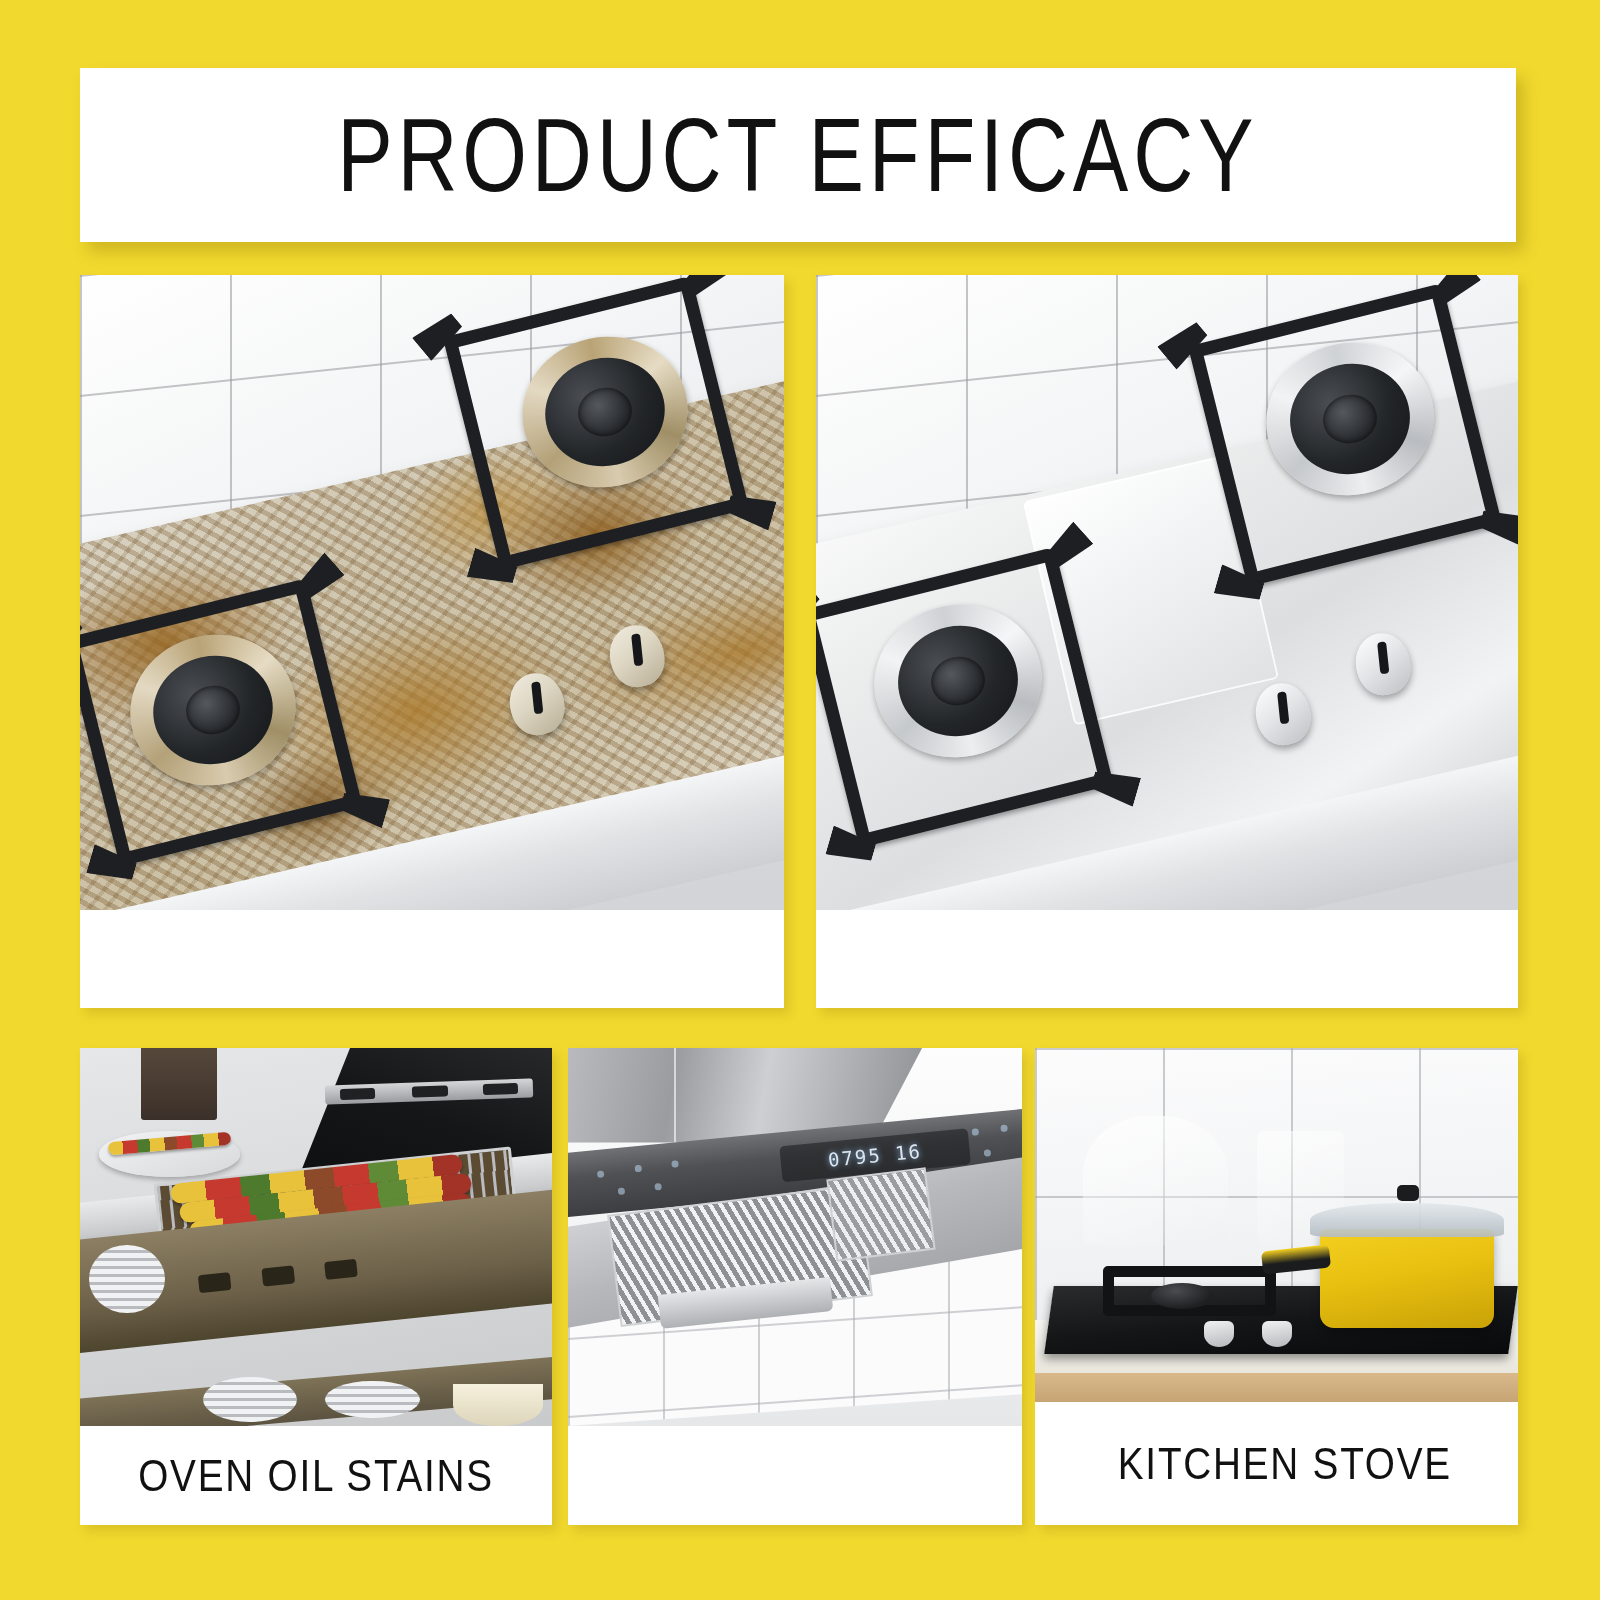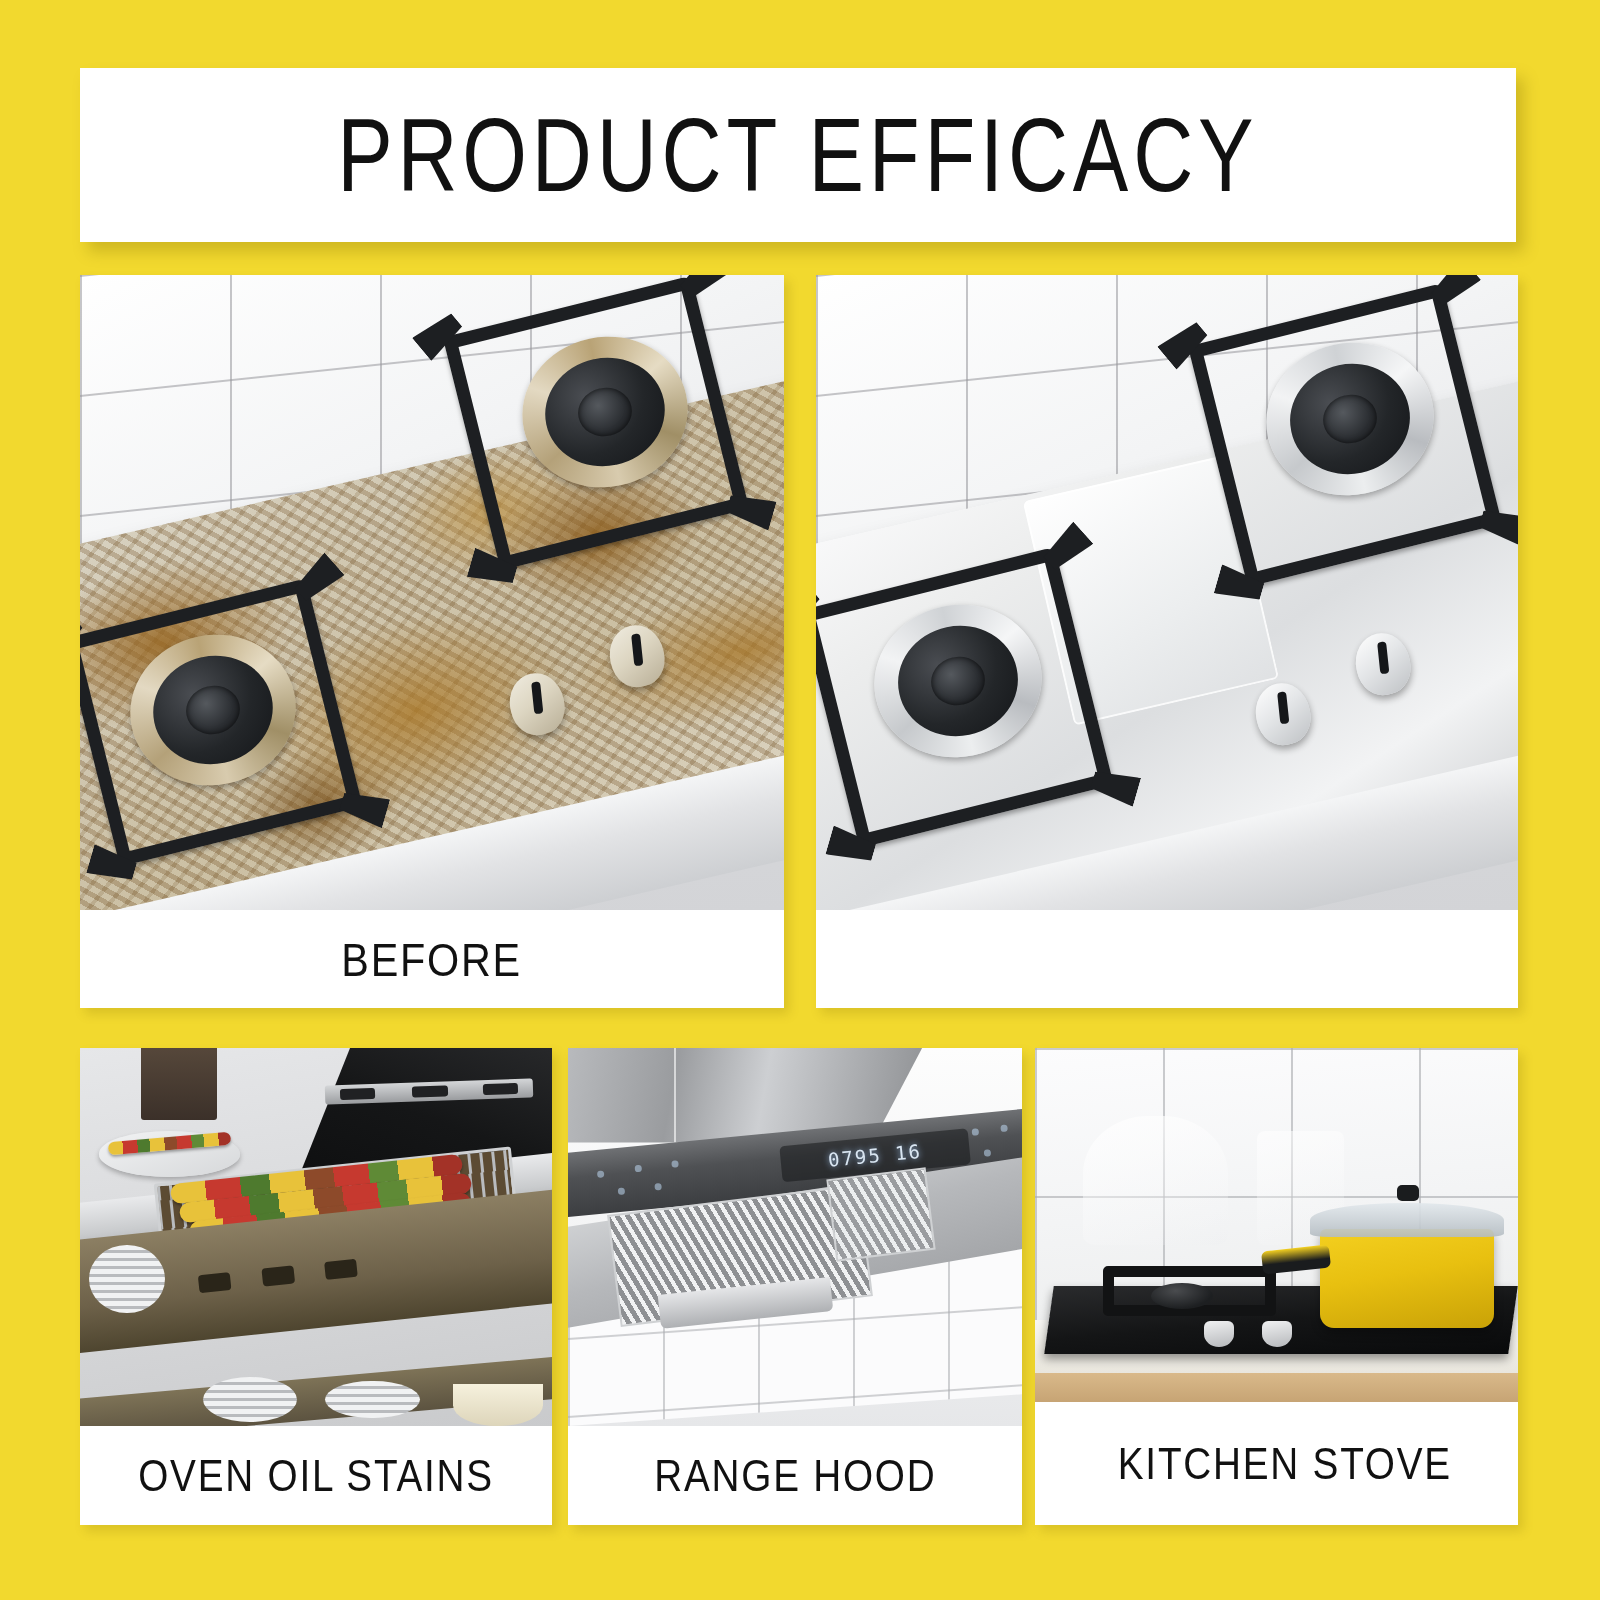--- a/index.html
+++ b/index.html
@@ -392,23 +392,20 @@
           <div class="cap"></div>
           <div class="cap2"></div>
       </div>
 
       <div class="knob dirty" style="left:430px; top:398px;"></div>
       <div class="knob dirty" style="left:530px; top:350px;"></div>
 
       <div class="counter-edge"></div>
     </div>
   </div>
-  <div class="caption">
-    <span>BEFORE</span>
-  </div>
 </div>
 
 <div class="card" id="card-after">
   <div class="photo">
     <div class="scene">
       <div class="wall-grey"></div>
       <div class="tile-wall"></div>
 
       <div class="slab slab-clean"></div>
 
@@ -512,23 +509,20 @@
         <div class="hood-touch" style="left:94%; top:22%;"></div>
         <div class="hood-touch" style="left:90%; top:58%;"></div>
       </div>
 
       <div class="hood-body"></div>
       <div class="hood-filter"></div>
       <div class="hood-filter2"></div>
       <div class="hood-tray"></div>
     </div>
   </div>
-  <div class="caption sm">
-    <span>RANGE HOOD</span>
-  </div>
 </div>
 
 <div class="card" id="card-stove">
   <div class="photo">
     <div class="scene">
       <div class="ks-wall"></div>
       <div class="ks-reflect"></div>
       <div class="ks-reflect2"></div>
       <div class="ks-counter"></div>
       <div class="ks-wood"></div>

